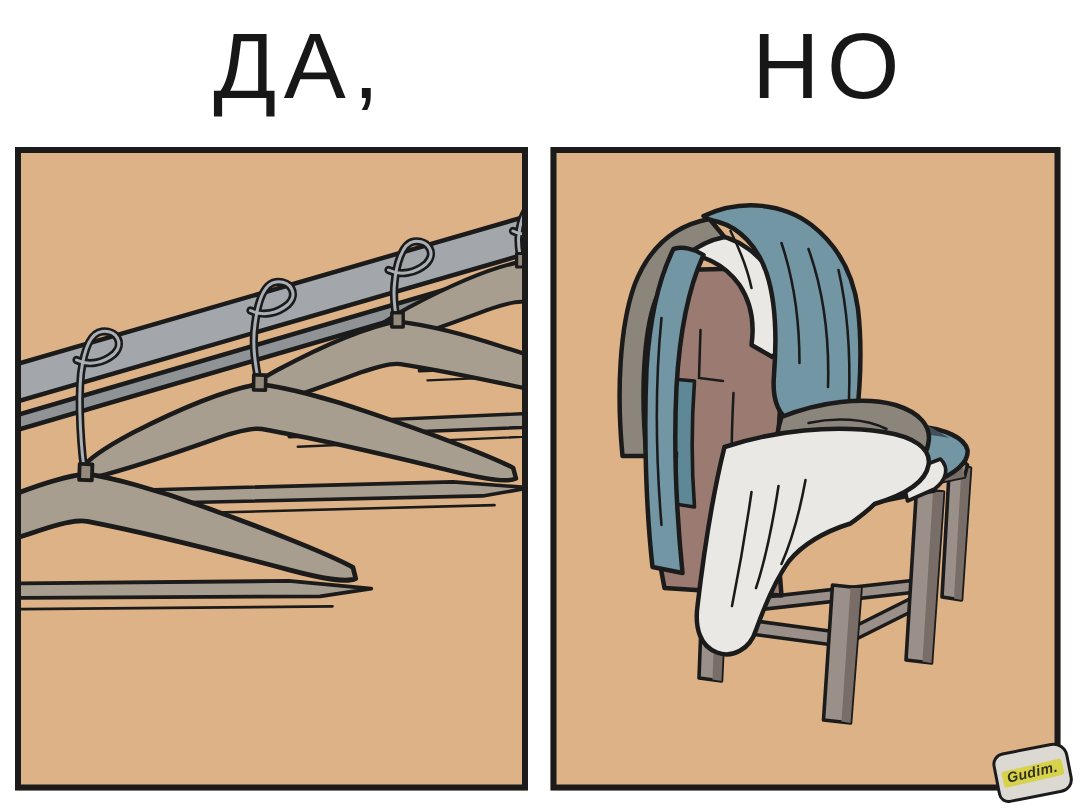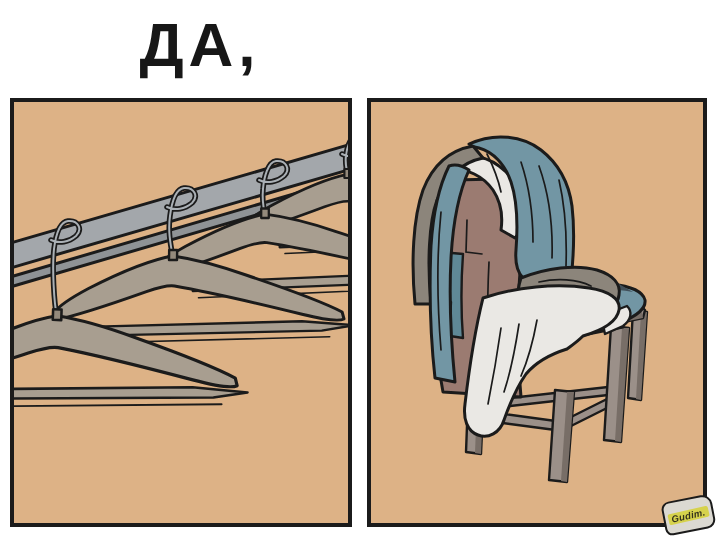--- a/index.html
+++ b/index.html
@@ -10,21 +10,21 @@
     --jacket-teal:#7296a4; --jacket-teal-dark:#5f8896;
     --garment-gray:#8c857b; --garment-mauve:#9b7b71; --garment-white:#eae8e4;
     --seat-shadow-dark:#41505a;
     --signature-bubble:#dbd9d2; --signature-highlight:#d6d24c; --signature-text:#33311c;
   }
   html,body{margin:0;padding:0;}
   body{width:720px;height:540px;background:var(--page-bg);overflow:hidden;
        font-family:"Liberation Sans", sans-serif;}
   .comic{position:relative;width:720px;height:540px;}
   .panel-label{position:absolute;top:2px;height:86px;line-height:86px;text-align:center;
-       font-size:62px;font-weight:700;letter-spacing:5px;color:var(--label-color);
+       font-size:62px;font-weight:400;letter-spacing:5px;color:var(--label-color);
        white-space:nowrap;}
   .panel-label.left{left:0;width:400px;}
   .panel-label.right{left:400px;width:306px;}
   .panel{position:absolute;top:98px;height:421px;border:4px solid var(--outline);
        background:var(--panel-bg);}
   .panel.left{left:10px;width:334px;}
   .panel.right{left:367px;width:332px;}
   .panel svg{display:block;width:100%;height:100%;}
 
   
@@ -48,20 +48,21 @@
   .signature .tag{background:var(--signature-highlight);color:var(--signature-text);
        font-size:9.5px;font-weight:bold;font-style:italic;letter-spacing:.3px;
        padding:0 3px;border-radius:2px;transform:rotate(-2deg);}
 </style>
 </head>
 <body>
 
 <div class="comic">
 
   <div class="panel-label left">ДА,</div>
+  <div class="panel-label right">НО</div>
 
   <div class="panel left">
     <svg viewBox="0 0 334 421">
       <defs>
         <g id="hangerBody">
 
           <path class="f-wood ol" d="M 0,-4 C -22,0 -54,14 -84,30 C -102,40 -114,48 -118,55 L -117,62
             C -98,58 -58,44 -26,32 C -12,27 -4,25 2,26 C 34,31 86,42 130,52 C 152,57 166,59 172,56
             L 170,49 C 156,42 118,28 74,14 C 44,4 16,-2 0,-4 Z"></path>
 

